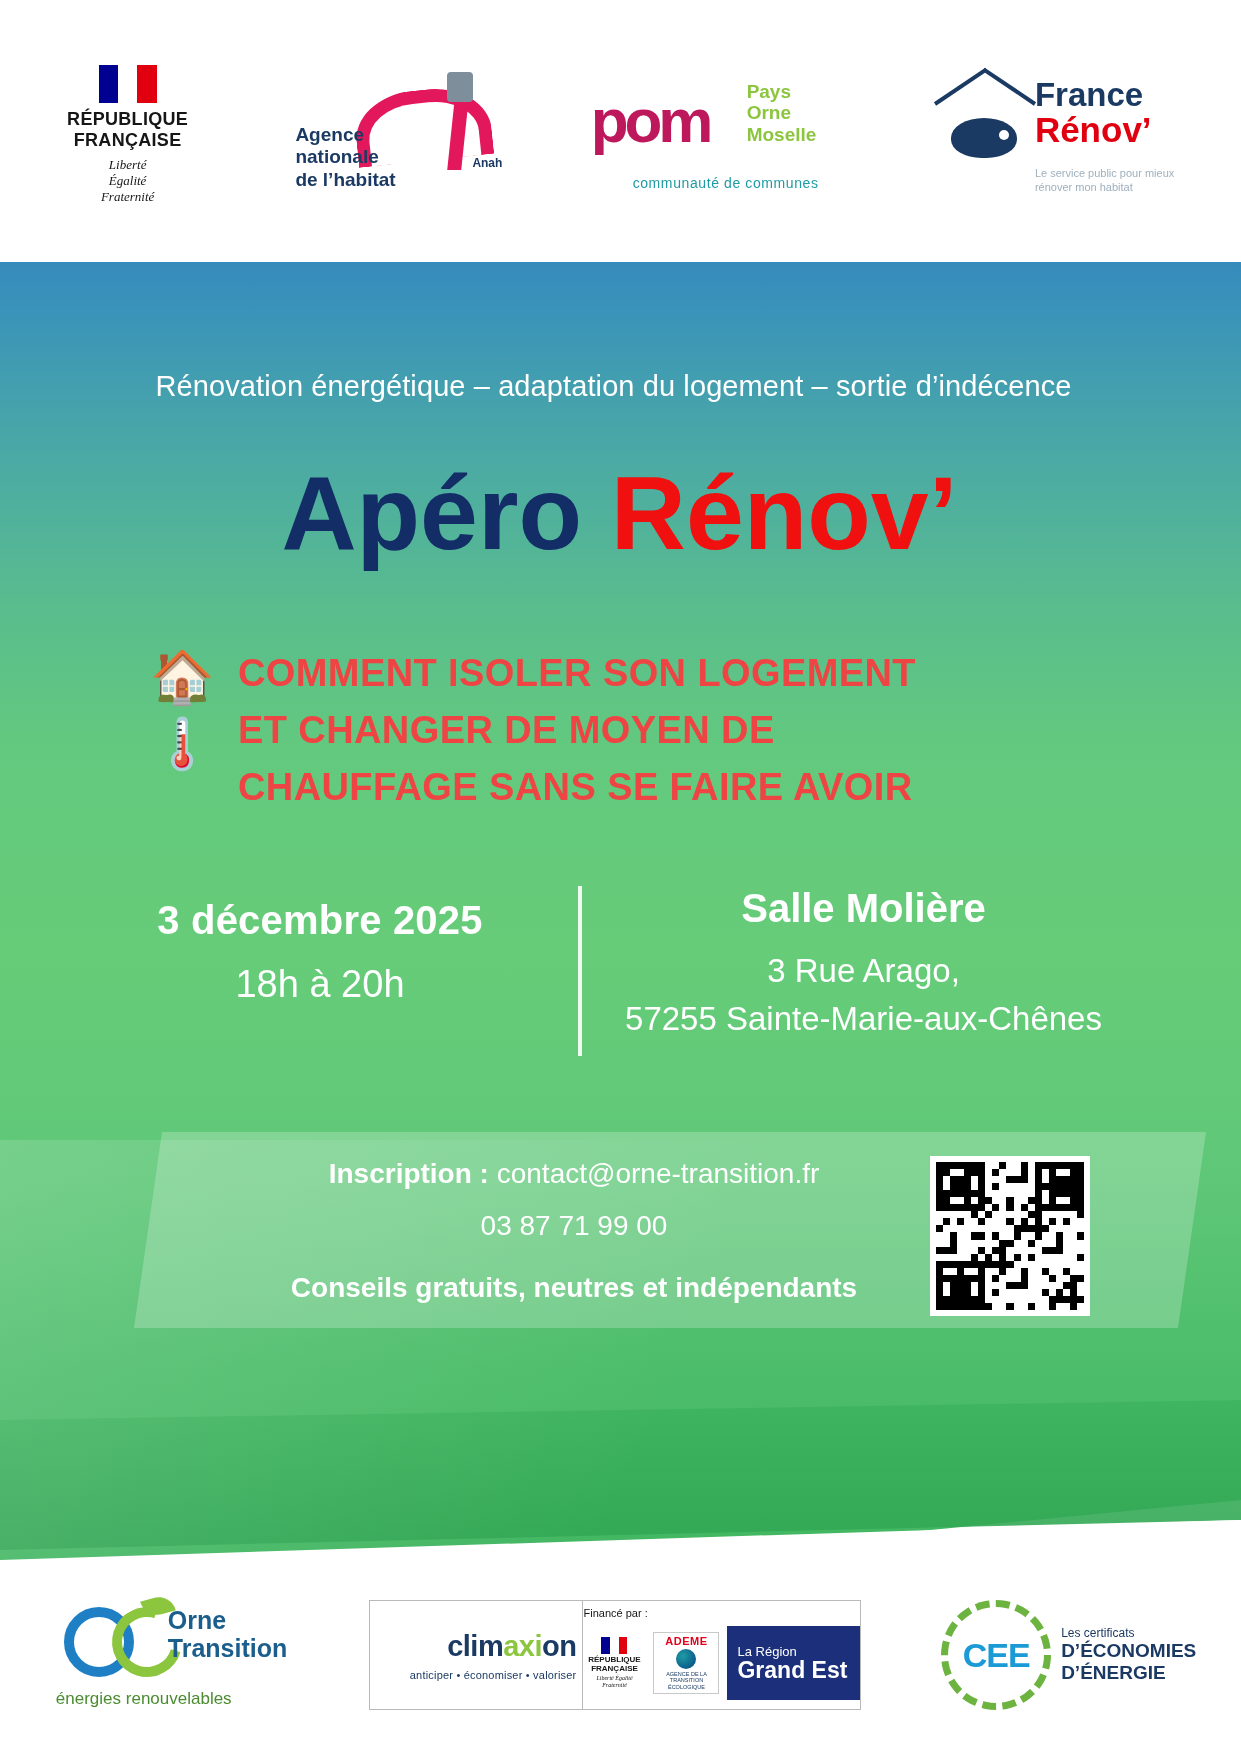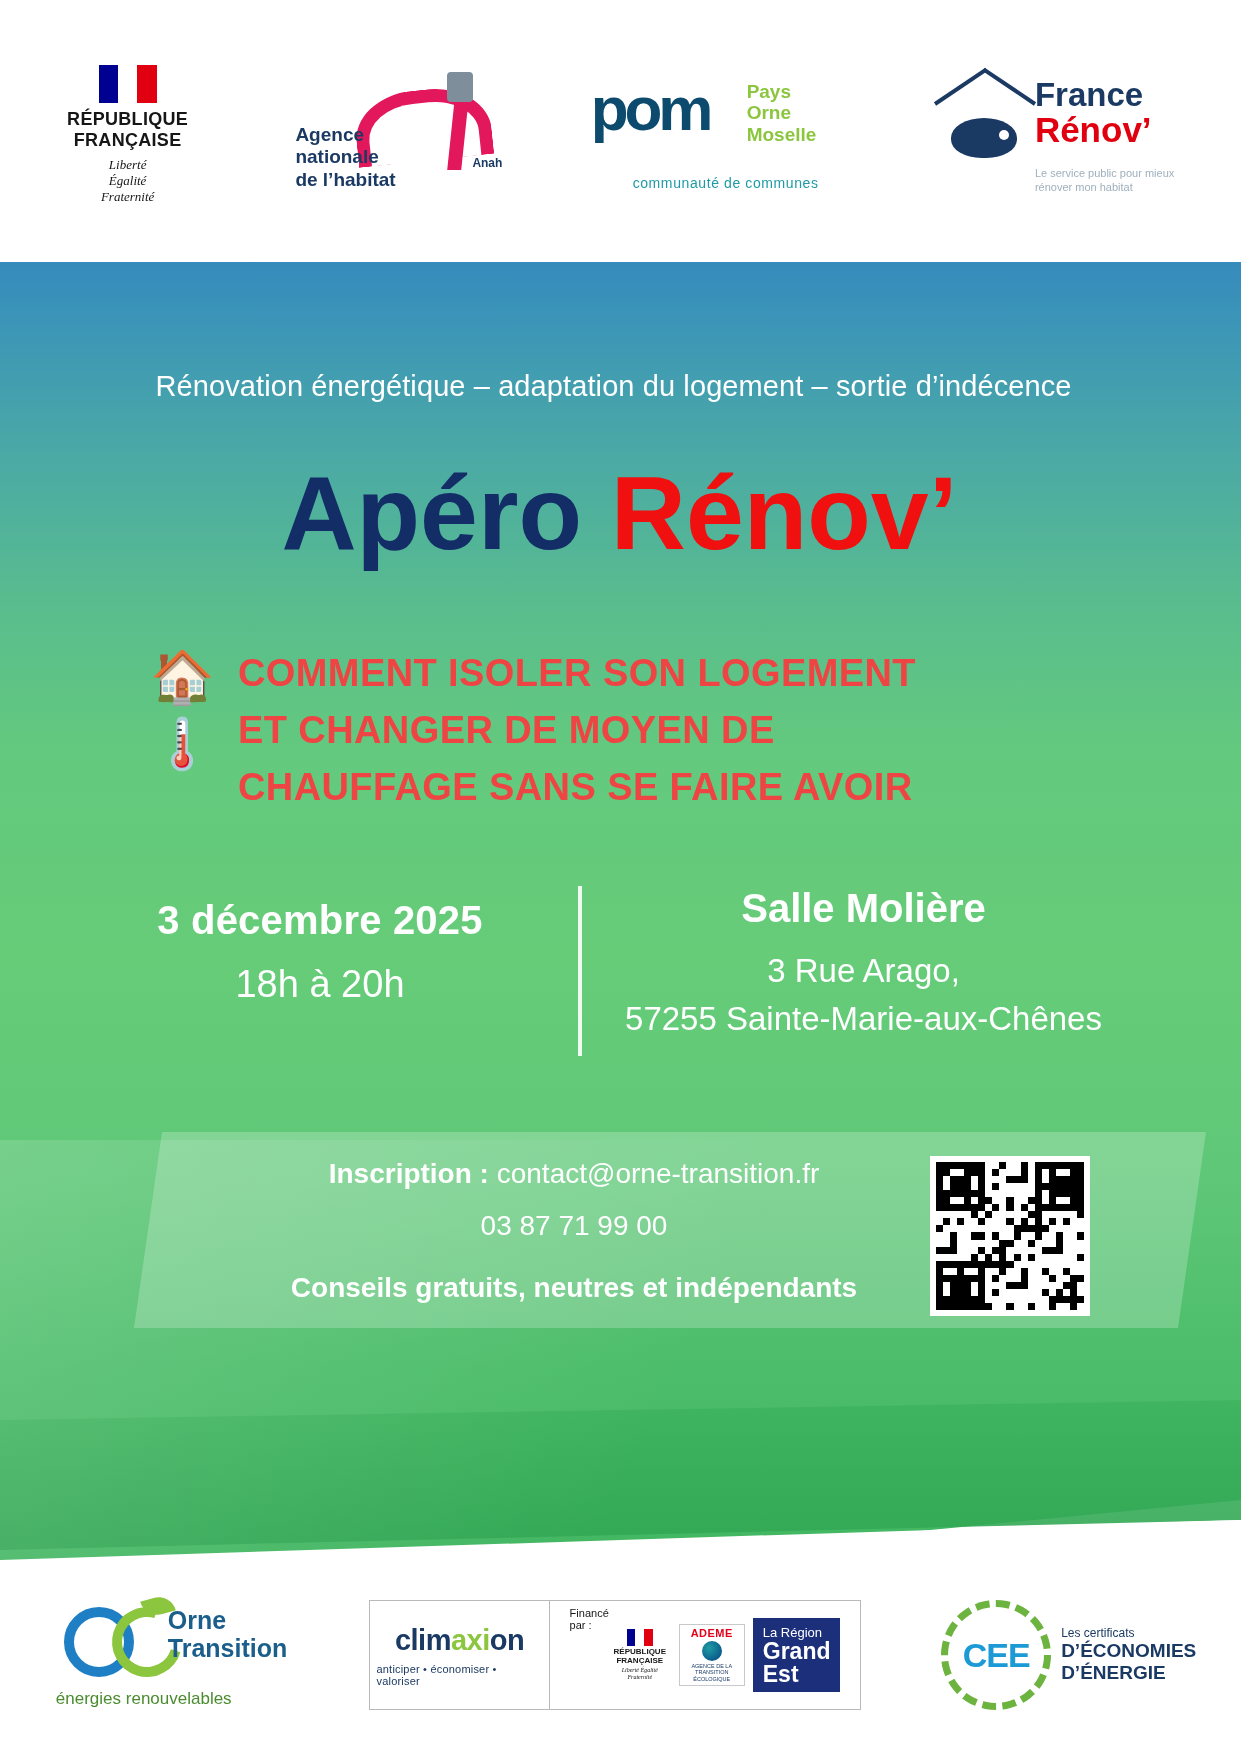--- a/index.html
+++ b/index.html
@@ -112,26 +112,26 @@
     right: 8px; bottom: 30px;
     font-size: 12px;
     font-weight: bold;
     color: #1b3a63;
   }
 
   
   .pom-logo { width: 260px; position: relative; height: 120px; }
   .pom-mark {
     font-size: 62px;
-    color: #0c4a6e;
+    color: #be185d;
     font-weight: 600;
     letter-spacing: -4px;
     line-height: .9;
     position: absolute;
-    left: 0; top: 6px;
+    left: 0; top: 18px;
   }
   .pom-words {
     position: absolute;
     left: 156px; top: 6px;
     color: #8cc63f;
     font-weight: bold;
     font-size: 19px;
     line-height: 1.12;
   }
   .pom-cc {
@@ -451,41 +451,41 @@
     display: flex;
     align-items: stretch;
     background: #ffffff;
   }
   .climax-left {
     width: 200px;
     border-right: 1px solid #b9b9b9;
     display: flex;
     flex-direction: column;
     justify-content: center;
-    align-items: center;
+    align-items: flex-end;
     padding: 0 6px;
   }
   .climax-word {
     font-size: 29px;
     color: #1b3a63;
     font-weight: 600;
     letter-spacing: -.5px;
   }
   .climax-word .g { color: #8cc63f; }
   .climax-tag {
     font-size: 11px;
     color: #1b3a63;
     margin-top: 6px;
     letter-spacing: .2px;
   }
   .climax-right {
     flex: 1;
-    padding: 6px 20px;
-    display: flex;
-    flex-direction: row;
+    padding: 6px 0;
+    display: flex;
+    flex-direction: column;
   }
   .fin-par {
     font-size: 11px;
     color: #161616;
     margin-bottom: 4px;
   }
   .fin-row {
     display: flex;
     align-items: center;
     gap: 8px;

